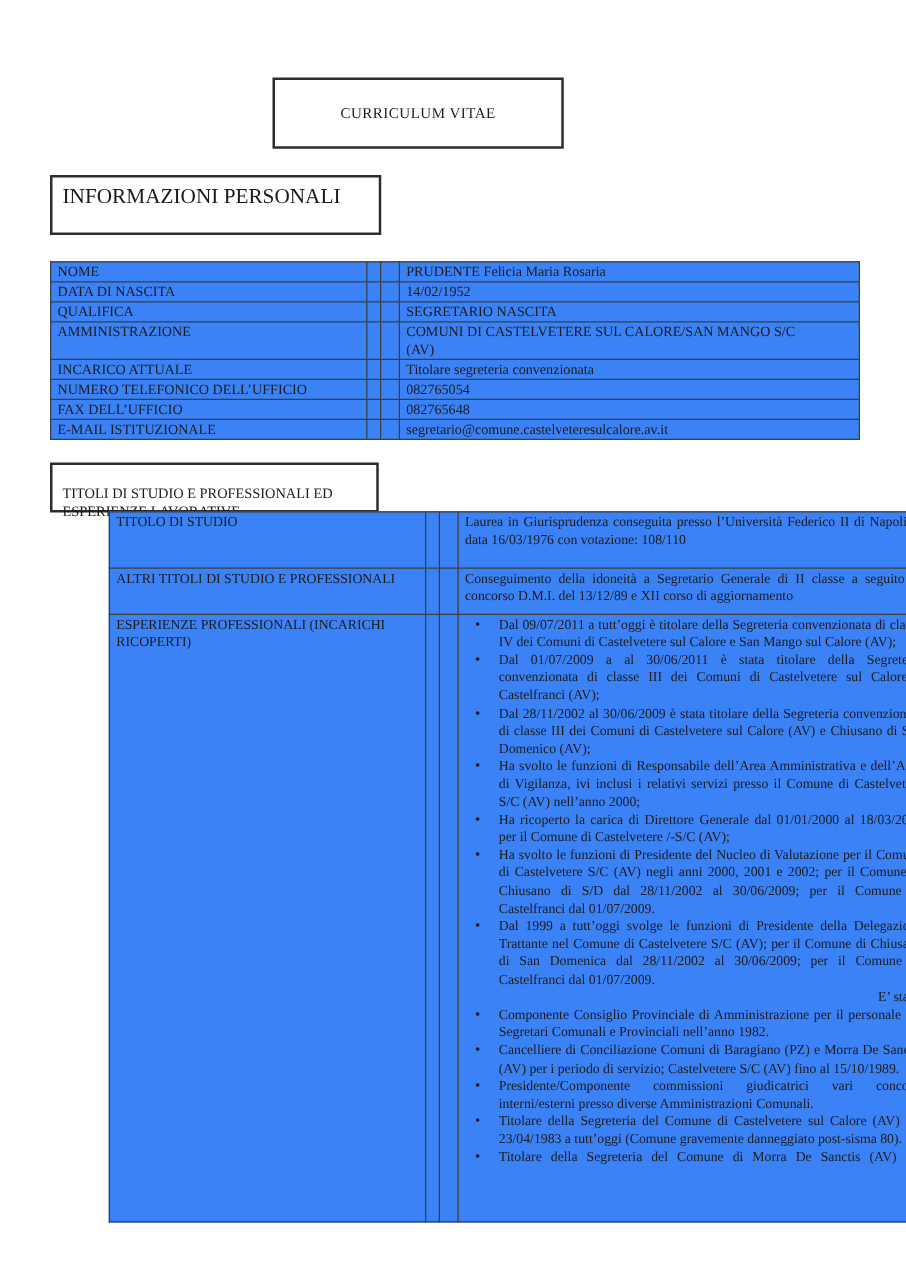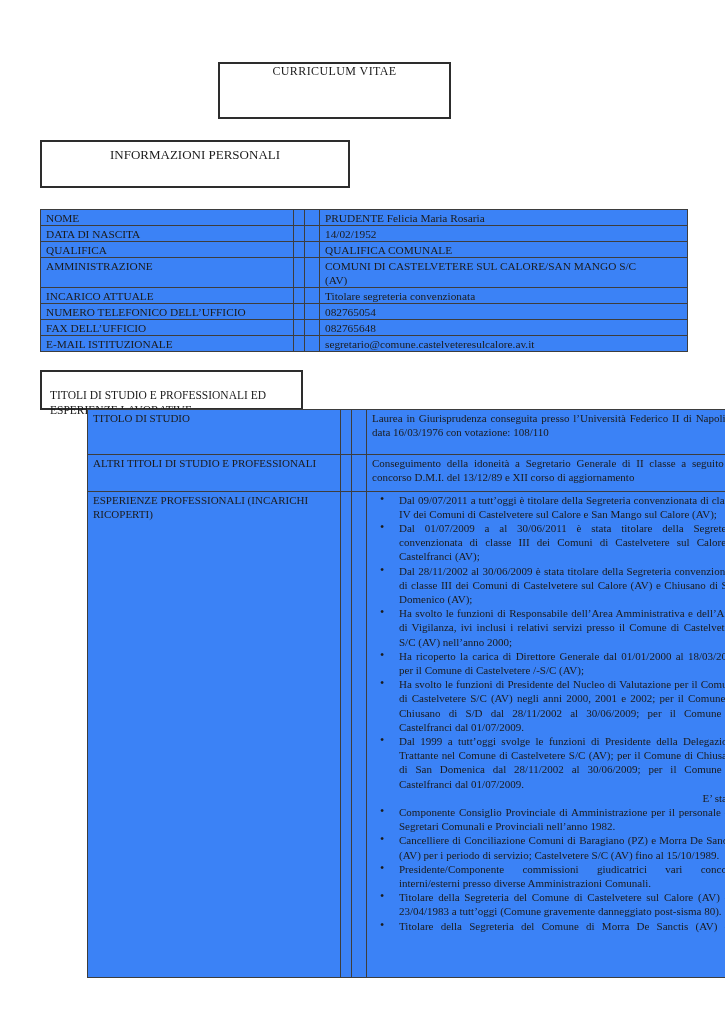--- a/index.html
+++ b/index.html
@@ -14,26 +14,26 @@
     overflow: hidden;
   }
   .hbox {
     position: absolute;
     box-sizing: border-box;
     border: 2px solid #2d2d2d;
     background: #fff;
   }
   #title-box {
     left: 218px; top: 62px; width: 233px; height: 57px;
-    display: flex; align-items: flex-start; justify-content: center;
+    display: flex; align-items: center; justify-content: center;
     font-size: 12px; letter-spacing: 0.4px;
   }
   #personal-box {
-    left: 40px; top: 140px; width: 310px; height: 48px;
-    padding: 5px 8px; font-size: 13px; text-align: center;
+    left: 40px; top: 140px; width: 265px; height: 48px;
+    padding: 5px 8px; font-size: 17px;
   }
   #titles-box {
     left: 40px; top: 370px; width: 263px; height: 40px;
     padding: 16px 8px; font-size: 11.5px; line-height: 15px;
   }
   table.cv {
     position: absolute;
     border-collapse: collapse;
     table-layout: fixed;
     background: #3b82f6;
@@ -97,21 +97,21 @@
       <tr>
         <td class="lbl">DATA DI NASCITA</td>
         <td class="spacer"></td>
         <td class="spacer"></td>
         <td class="val">14/02/1952</td>
       </tr>
       <tr>
         <td class="lbl">QUALIFICA</td>
         <td class="spacer"></td>
         <td class="spacer"></td>
-        <td class="val">QUALIFICA COMUNALE</td>
+        <td class="val">SEGRETARIO NASCITA</td>
       </tr>
       <tr>
         <td class="lbl">AMMINISTRAZIONE</td>
         <td class="spacer"></td>
         <td class="spacer"></td>
         <td class="val">COMUNI DI CASTELVETERE SUL CALORE/SAN MANGO S/C
 (AV)</td>
       </tr>
       <tr>
         <td class="lbl">INCARICO ATTUALE</td>

